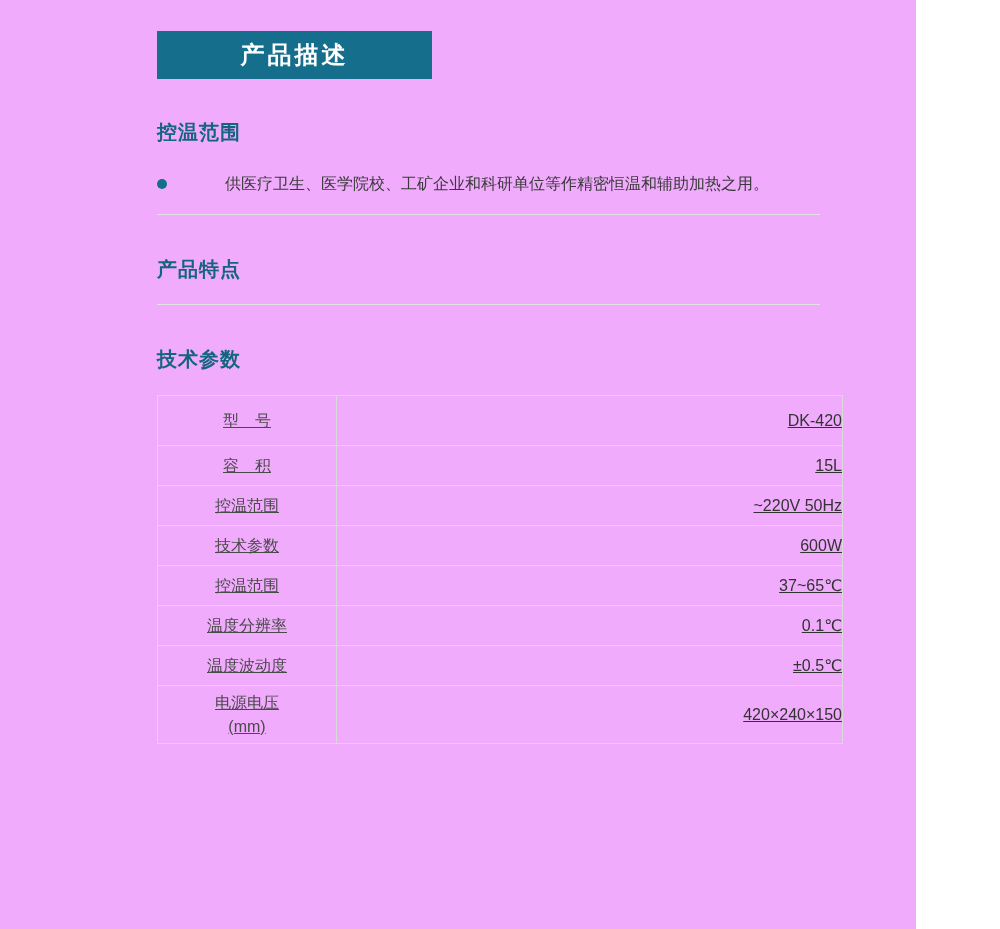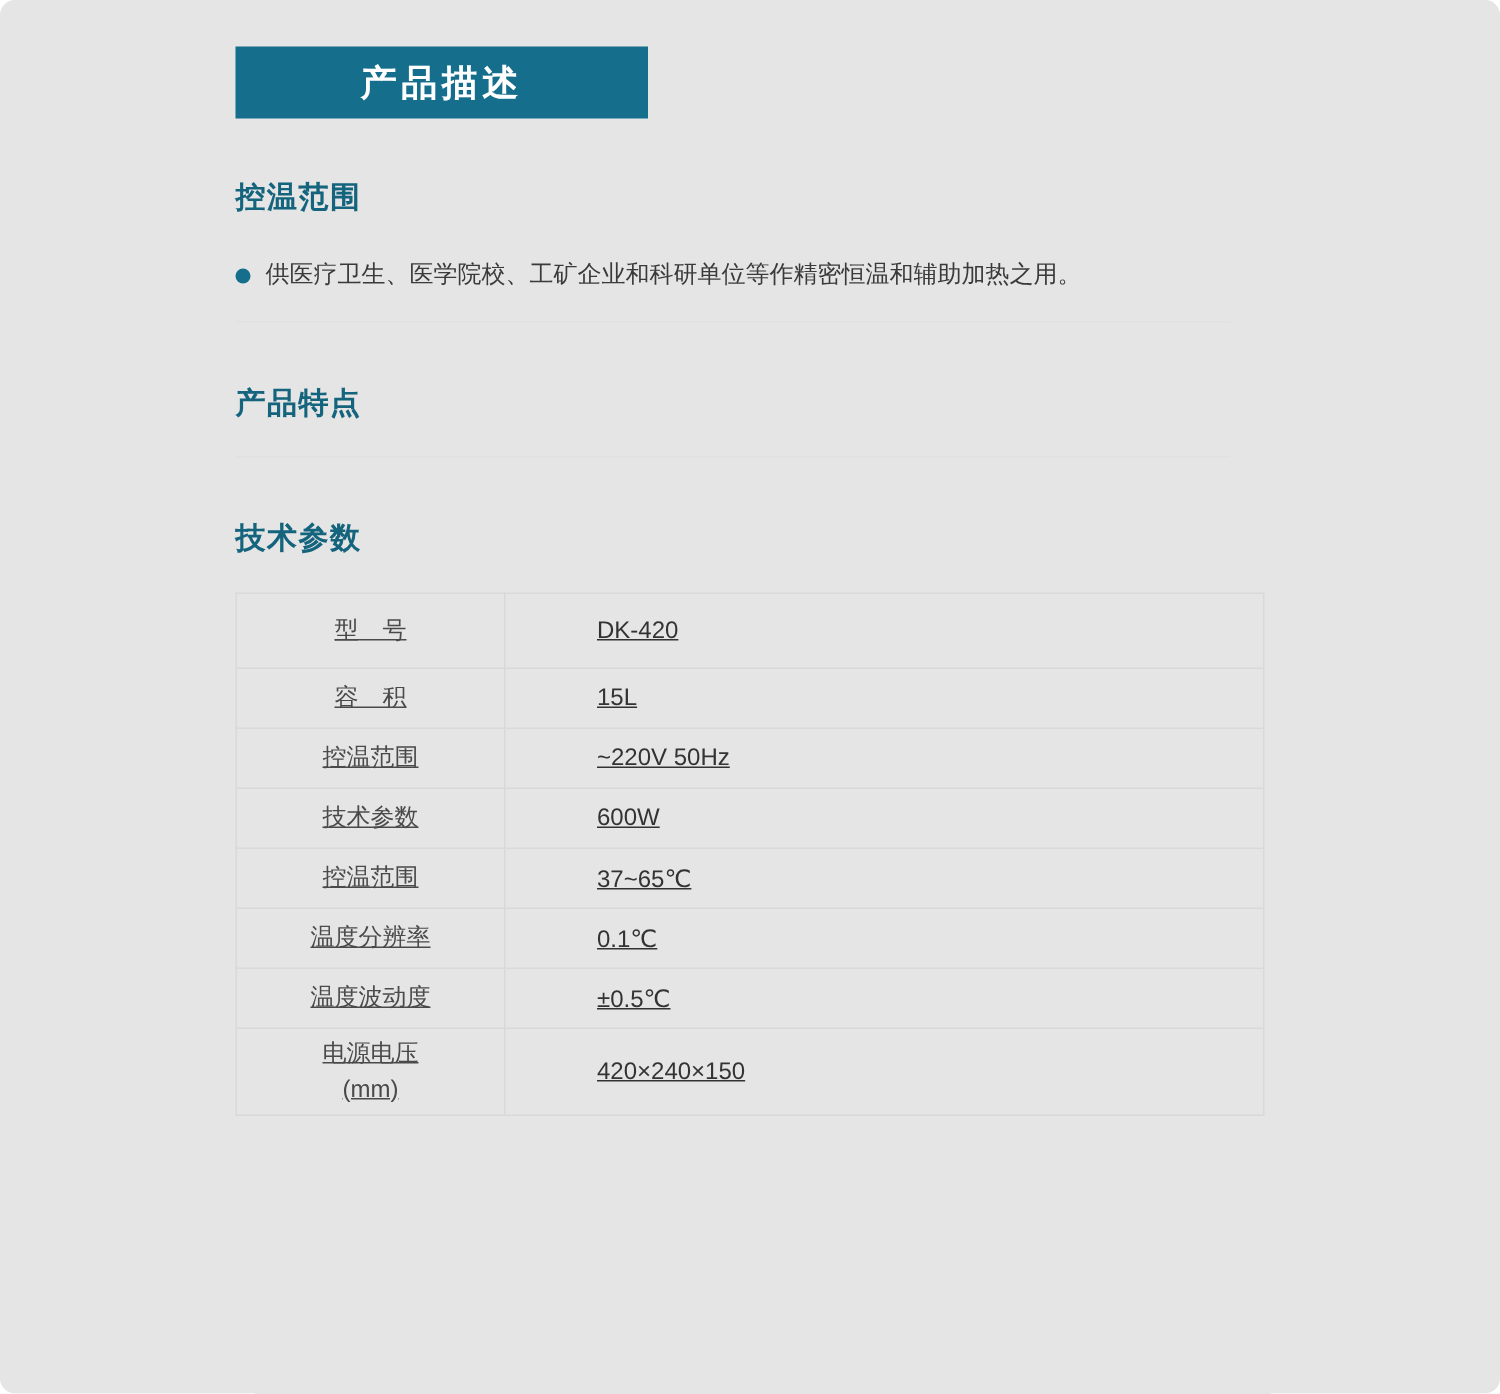--- a/index.html
+++ b/index.html
@@ -2,27 +2,26 @@
 <html><head>
 <meta charset="utf-8">
 <style>
   html, body {
     margin: 0;
     padding: 0;
     background: #ffffff;
   }
   .page {
     position: relative;
-    width: 1000px;
+    width: 916px;
     height: 929px;
-    background: #e5e5e5;
+    background: #f0abfc;
     overflow: hidden;
     font-family: "Liberation Sans", "DejaVu Sans", sans-serif;
     color: #3a3a3a;
-    border-radius: 10px;
   }
   .content {
     margin-left: 157px;
     width: 686px;
     padding-top: 31px;
   }
   
   .banner {
     width: 275px;
     height: 48px;
@@ -56,21 +55,21 @@
   .bullet-list.usage    { margin-top: 27px; }
   .bullet-list.features { margin-top: 24px; }
   .bullet-item {
     display: flex;
     align-items: flex-start;
     font-size: 16px;
     line-height: 22px;
     color: #3a3a3a;
     margin-bottom: 23px;
   }
-  .bullet-item:last-child { margin-bottom: 0; }
+  .bullet-item:last-child { margin-bottom: 0; gap: 48px; }
   .bullet-dot {
     flex: none;
     width: 10px;
     height: 10px;
     border-radius: 50%;
     background: #146e8c;
     margin-top: 6px;
     margin-right: 10px;
   }
   
@@ -97,20 +96,21 @@
   .specs-table td.label {
     width: 178px;
     text-align: center;
     color: #4a4a4a;
     white-space: pre-line;
     line-height: 24px;
   }
   .specs-table td.value {
     padding-left: 61px;
     color: #333333;
+    text-align: right;
   }
   .specs-table tr       td { height: 39px; text-decoration: underline; }
   .specs-table tr.first td { height: 49px; }
   .specs-table tr.last  td { height: 57px; }
 </style>
 </head>
 <body>
 
 <div class="page">
   <div class="content">

